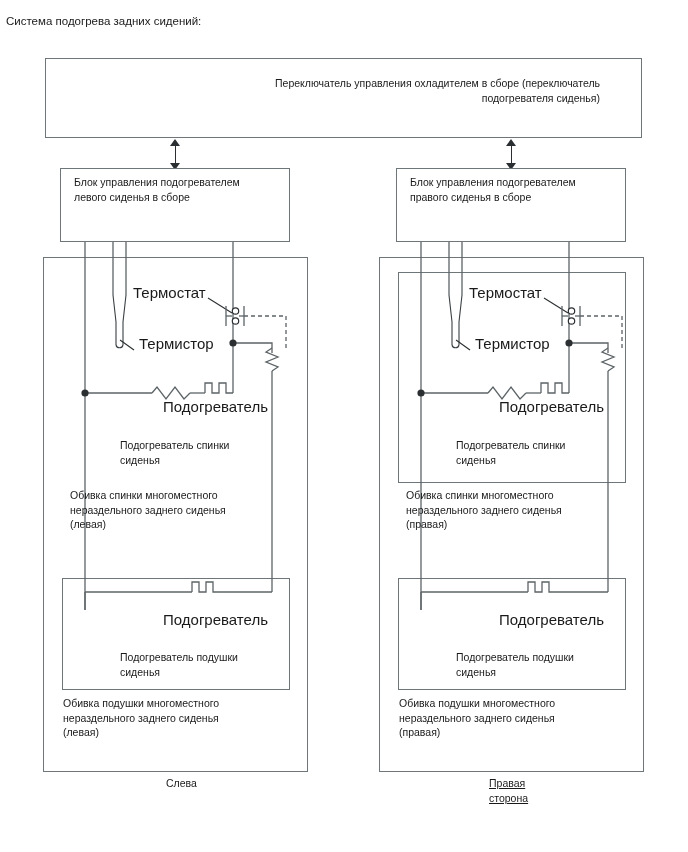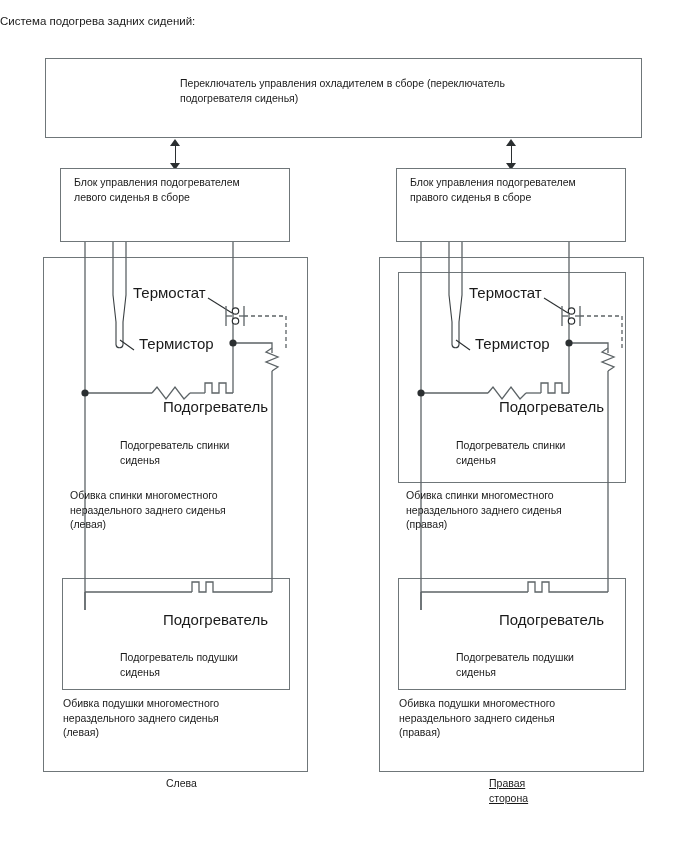--- a/index.html
+++ b/index.html
@@ -7,21 +7,21 @@
   body{
     width:688px;height:852px;position:relative;overflow:hidden;
     font-family:"Liberation Sans","DejaVu Sans",sans-serif;
     color:#1a1a1a;
     -webkit-font-smoothing:antialiased;
   }
   .abs{position:absolute;}
 
   
   #page-title{
-    left:0;top:14px;font-size:11.5px;line-height:14px;white-space:nowrap;
+    left:6px;top:14px;font-size:11.5px;line-height:14px;white-space:nowrap;
   }
 
   
   .box{
     position:absolute;
     border:1px solid #6f7679;
     background:#ffffff;
     box-sizing:border-box;
   }
   .box-label{
@@ -51,21 +51,21 @@
   svg.lay circle.open{fill:#ffffff;stroke:#2b2f31;stroke-width:1.2;}
   svg.lay .thin{stroke:#3a4043;stroke-width:1.1;}
   svg.lay .leader{stroke:#2b2f31;stroke-width:1.1;}
 </style>
 </head>
 <body>
 
 <div class="abs" id="page-title">Система подогрева задних сидений:</div>
 
 <div class="box" style="left:45px;top:58px;width:597px;height:80px;"></div>
-<div class="box-label" style="left:180px;top:76px;width:420px;">Переключатель управления охладителем в сборе (переключатель
+<div class="box-label" style="left:180px;top:76px;width:420px;text-align:right;">Переключатель управления охладителем в сборе (переключатель
 подогревателя сиденья)</div>
 
 <div class="darrow" style="left:170px;top:139px;height:31px;">
   <div class="hup"></div>
     <div class="stem"></div>
     <div class="hdn"></div>
 </div>
 <div class="darrow" style="left:506px;top:139px;height:31px;">
   <div class="hup"></div>
     <div class="stem"></div>

